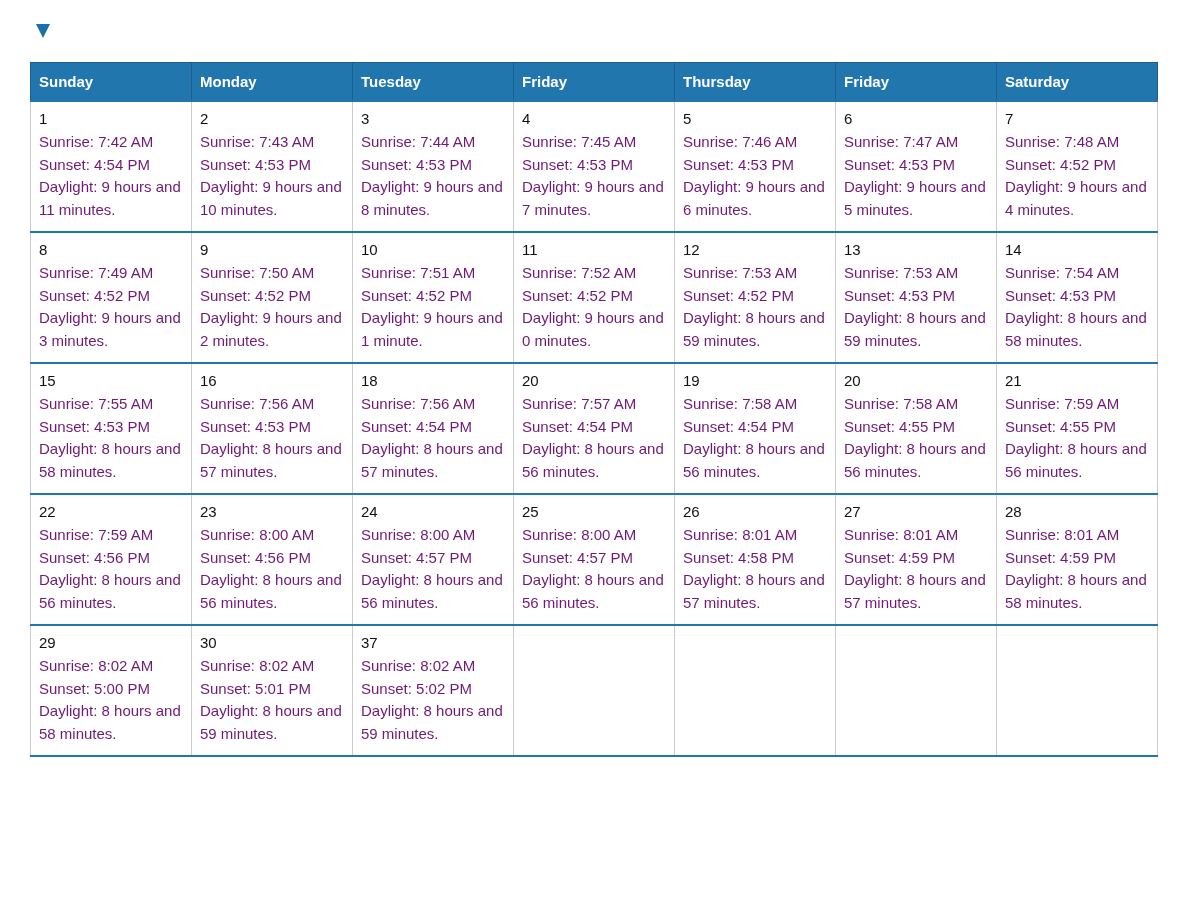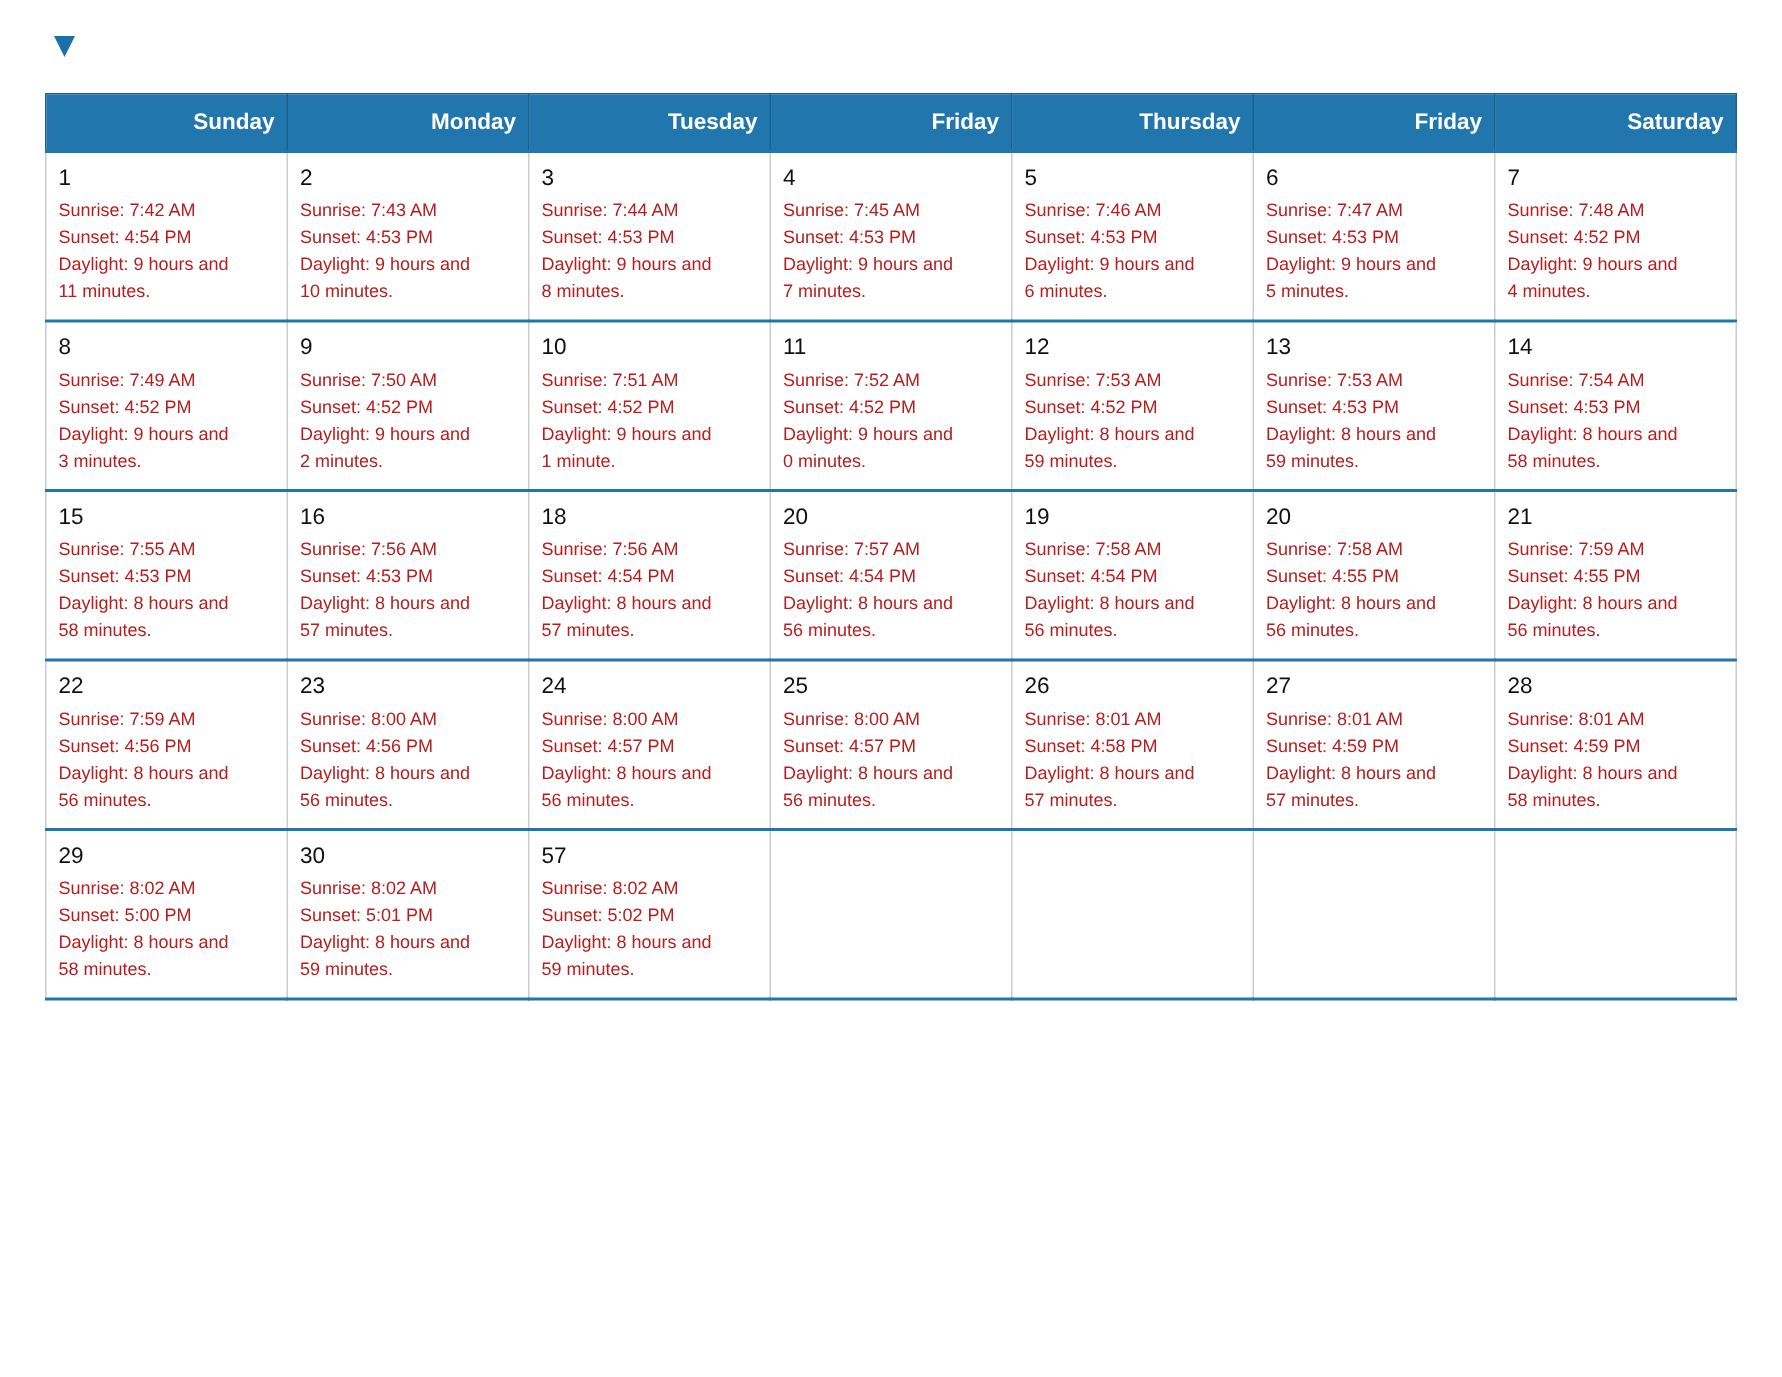--- a/index.html
+++ b/index.html
@@ -50,21 +50,21 @@
       width: 100%;
       border-collapse: collapse;
       table-layout: fixed;
     }
     thead tr th {
       background-color: #2176ae;
       color: #fff;
       padding: 10px 8px;
       font-size: 15px;
       font-weight: bold;
-      text-align: right;
+      text-align: left;
       border: 1px solid #1a5f8f;
     }
     tbody tr td {
       vertical-align: top;
       padding: 8px 8px 10px 8px;
       font-size: 13px;
       color: #222;
       border-left: 1px solid #ccc;
       border-right: 1px solid #ccc;
       border-bottom: none;
@@ -77,22 +77,22 @@
       border-left: 1px solid #ccc;
     }
     .day-num {
       font-size: 15px;
       font-weight: normal;
       color: #111;
       display: block;
       margin-bottom: 4px;
     }
     .day-info {
-      font-size: 12px;
-      color: #b91c1c;
+      font-size: 15px;
+      color: #701a75;
       line-height: 1.5;
     }
     tbody tr:last-child {
       border-bottom: 2px solid #2176ae;
       margin-top: 41px;
     }
   </style>
 </head>
 <body>
 
@@ -248,21 +248,21 @@
       <tr>
         <td>
         <span class="day-num">29</span>
         <div class="day-info">Sunrise: 8:02 AM<br>Sunset: 5:00 PM<br>Daylight: 8 hours and<br>58 minutes.</div>
       </td>
         <td>
         <span class="day-num">30</span>
         <div class="day-info">Sunrise: 8:02 AM<br>Sunset: 5:01 PM<br>Daylight: 8 hours and<br>59 minutes.</div>
       </td>
         <td>
-        <span class="day-num">57</span>
+        <span class="day-num">37</span>
         <div class="day-info">Sunrise: 8:02 AM<br>Sunset: 5:02 PM<br>Daylight: 8 hours and<br>59 minutes.</div>
       </td>
         <td></td>
         <td></td>
         <td></td>
         <td></td>
       </tr>
     </tbody>
 </table>
 

